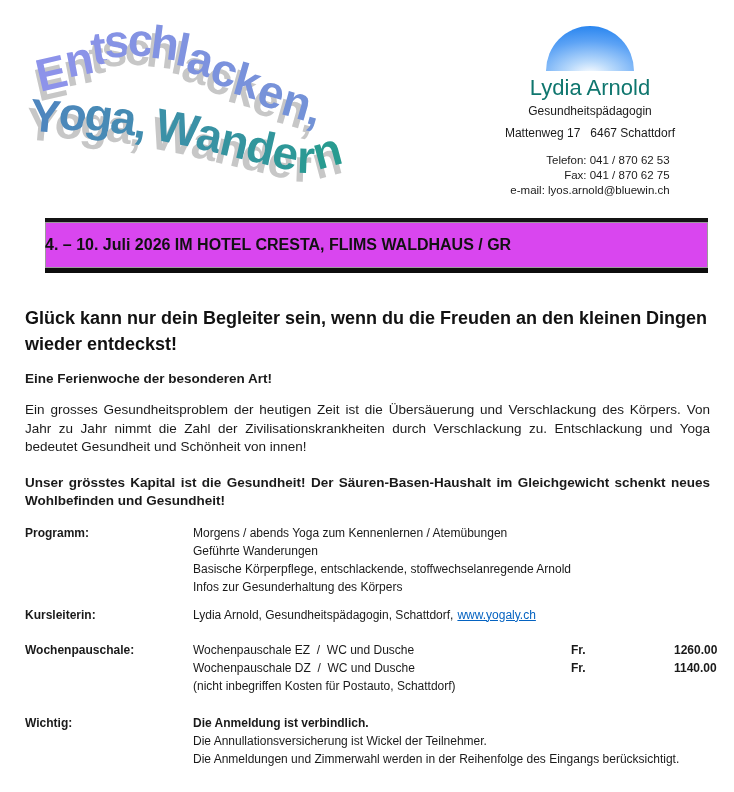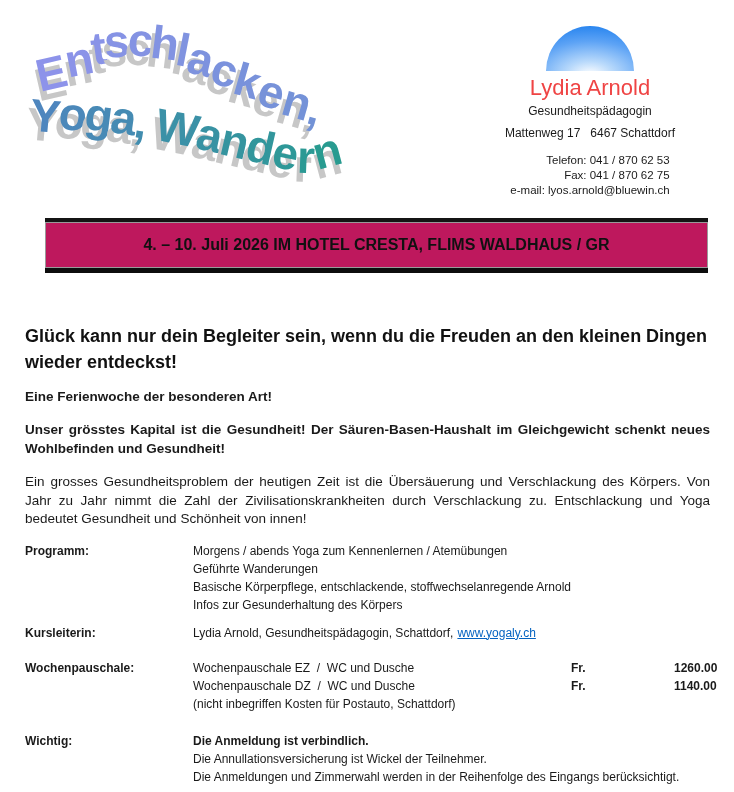--- a/index.html
+++ b/index.html
@@ -18,38 +18,38 @@
   .wa-line2{top:91px;left:30px;}
   .wchar{position:relative;display:inline-block;margin-right:-2px;}
   .wchar .sh{position:absolute;left:-3px;top:9px;z-index:0;}
   .wchar .fc{position:relative;z-index:1;}
   .contact{position:absolute;left:470px;top:26px;width:240px;text-align:center;}
   .dome{
     width:88px;height:45px;margin:0 auto;
     border-radius:44px 44px 0 0 / 45px 45px 0 0;
     background:radial-gradient(120% 135% at 50% 108%, #ffffff 0%, #b8d9fb 22%, #5da3f5 55%, #2080ee 85%, #1b77e8 100%);
   }
-  .contact-name{font-size:22px;margin-top:4px;color:#ef4444;}
+  .contact-name{font-size:22px;margin-top:4px;color:#0f766e;}
   .contact-role{font-size:12px;margin-top:3px;}
   .contact-address{font-size:12px;margin-top:8px;white-space:pre-wrap;}
   .contact-tels{display:inline-block;text-align:right;margin-top:13px;font-size:11.5px;line-height:15px;}
   
   .banner{
     margin:0 26px 0 45px;
     border-top:4px solid #141414;
     border-bottom:5px solid #0d0d0d;
-    background:#be185d;
+    background:#d946ef;
     box-shadow:inset 0 0 0 1px #9a9a9a;
     height:46px;
-    display:flex;align-items:center;justify-content:center;
+    display:flex;align-items:center;
   }
   .banner span{font-size:16px;font-weight:bold;color:#111;}
   
   .bodywrap{padding:0 24px 0 25px;}
-  .headline{margin:50px 0 0;font-size:18px;font-weight:bold;line-height:26px;color:#111;}
+  .headline{margin:32px 0 0;font-size:18px;font-weight:bold;line-height:26px;color:#111;}
   .subheadline{margin:14px 0 0;font-size:13.5px;font-weight:bold;}
   .para{margin:15px 0 0;font-size:13.5px;line-height:18.5px;text-align:justify;}
   .para.bold{font-weight:bold;margin-top:17px;}
   .row{display:flex;margin-top:13px;font-size:12px;line-height:18px;}
   .row .label{width:168px;flex:0 0 168px;font-weight:bold;}
   .row .content{flex:1;}
   .row-leader{margin-top:10px;}
   .row-pricing{margin-top:17px;}
   .row-important{margin-top:19px;}
   .price-line{display:flex;gap:48px;}
@@ -81,22 +81,22 @@
     </div>
   </header>
 
   <div class="banner">
     <span>4. – 10. Juli 2026 IM HOTEL CRESTA, FLIMS WALDHAUS / GR</span>
   </div>
 
   <main class="bodywrap">
     <h1 class="headline">Glück kann nur dein Begleiter sein, wenn du die Freuden an den kleinen Dingen wieder entdeckst!</h1>
     <p class="subheadline">Eine Ferienwoche der besonderen Art!</p>
+    <p class="para">Ein grosses Gesundheitsproblem der heutigen Zeit ist die Übersäuerung und Verschlackung des Körpers. Von Jahr zu Jahr nimmt die Zahl der Zivilisationskrankheiten durch Verschlackung zu. Entschlackung und Yoga bedeutet Gesundheit und Schönheit von innen!</p>
     <p class="para bold">Unser grösstes Kapital ist die Gesundheit! Der Säuren-Basen-Haushalt im Gleichgewicht schenkt neues Wohlbefinden und Gesundheit!</p>
-    <p class="para">Ein grosses Gesundheitsproblem der heutigen Zeit ist die Übersäuerung und Verschlackung des Körpers. Von Jahr zu Jahr nimmt die Zahl der Zivilisationskrankheiten durch Verschlackung zu. Entschlackung und Yoga bedeutet Gesundheit und Schönheit von innen!</p>
 
     <section class="row">
       <div class="label">Programm:</div>
       <div class="content">
         <div>Morgens / abends Yoga zum Kennenlernen / Atemübungen</div>
         <div>Geführte Wanderungen</div>
         <div>Basische Körperpflege, entschlackende, stoffwechselanregende Arnold</div>
         <div>Infos zur Gesunderhaltung des Körpers</div>
       </div>
     </section>

